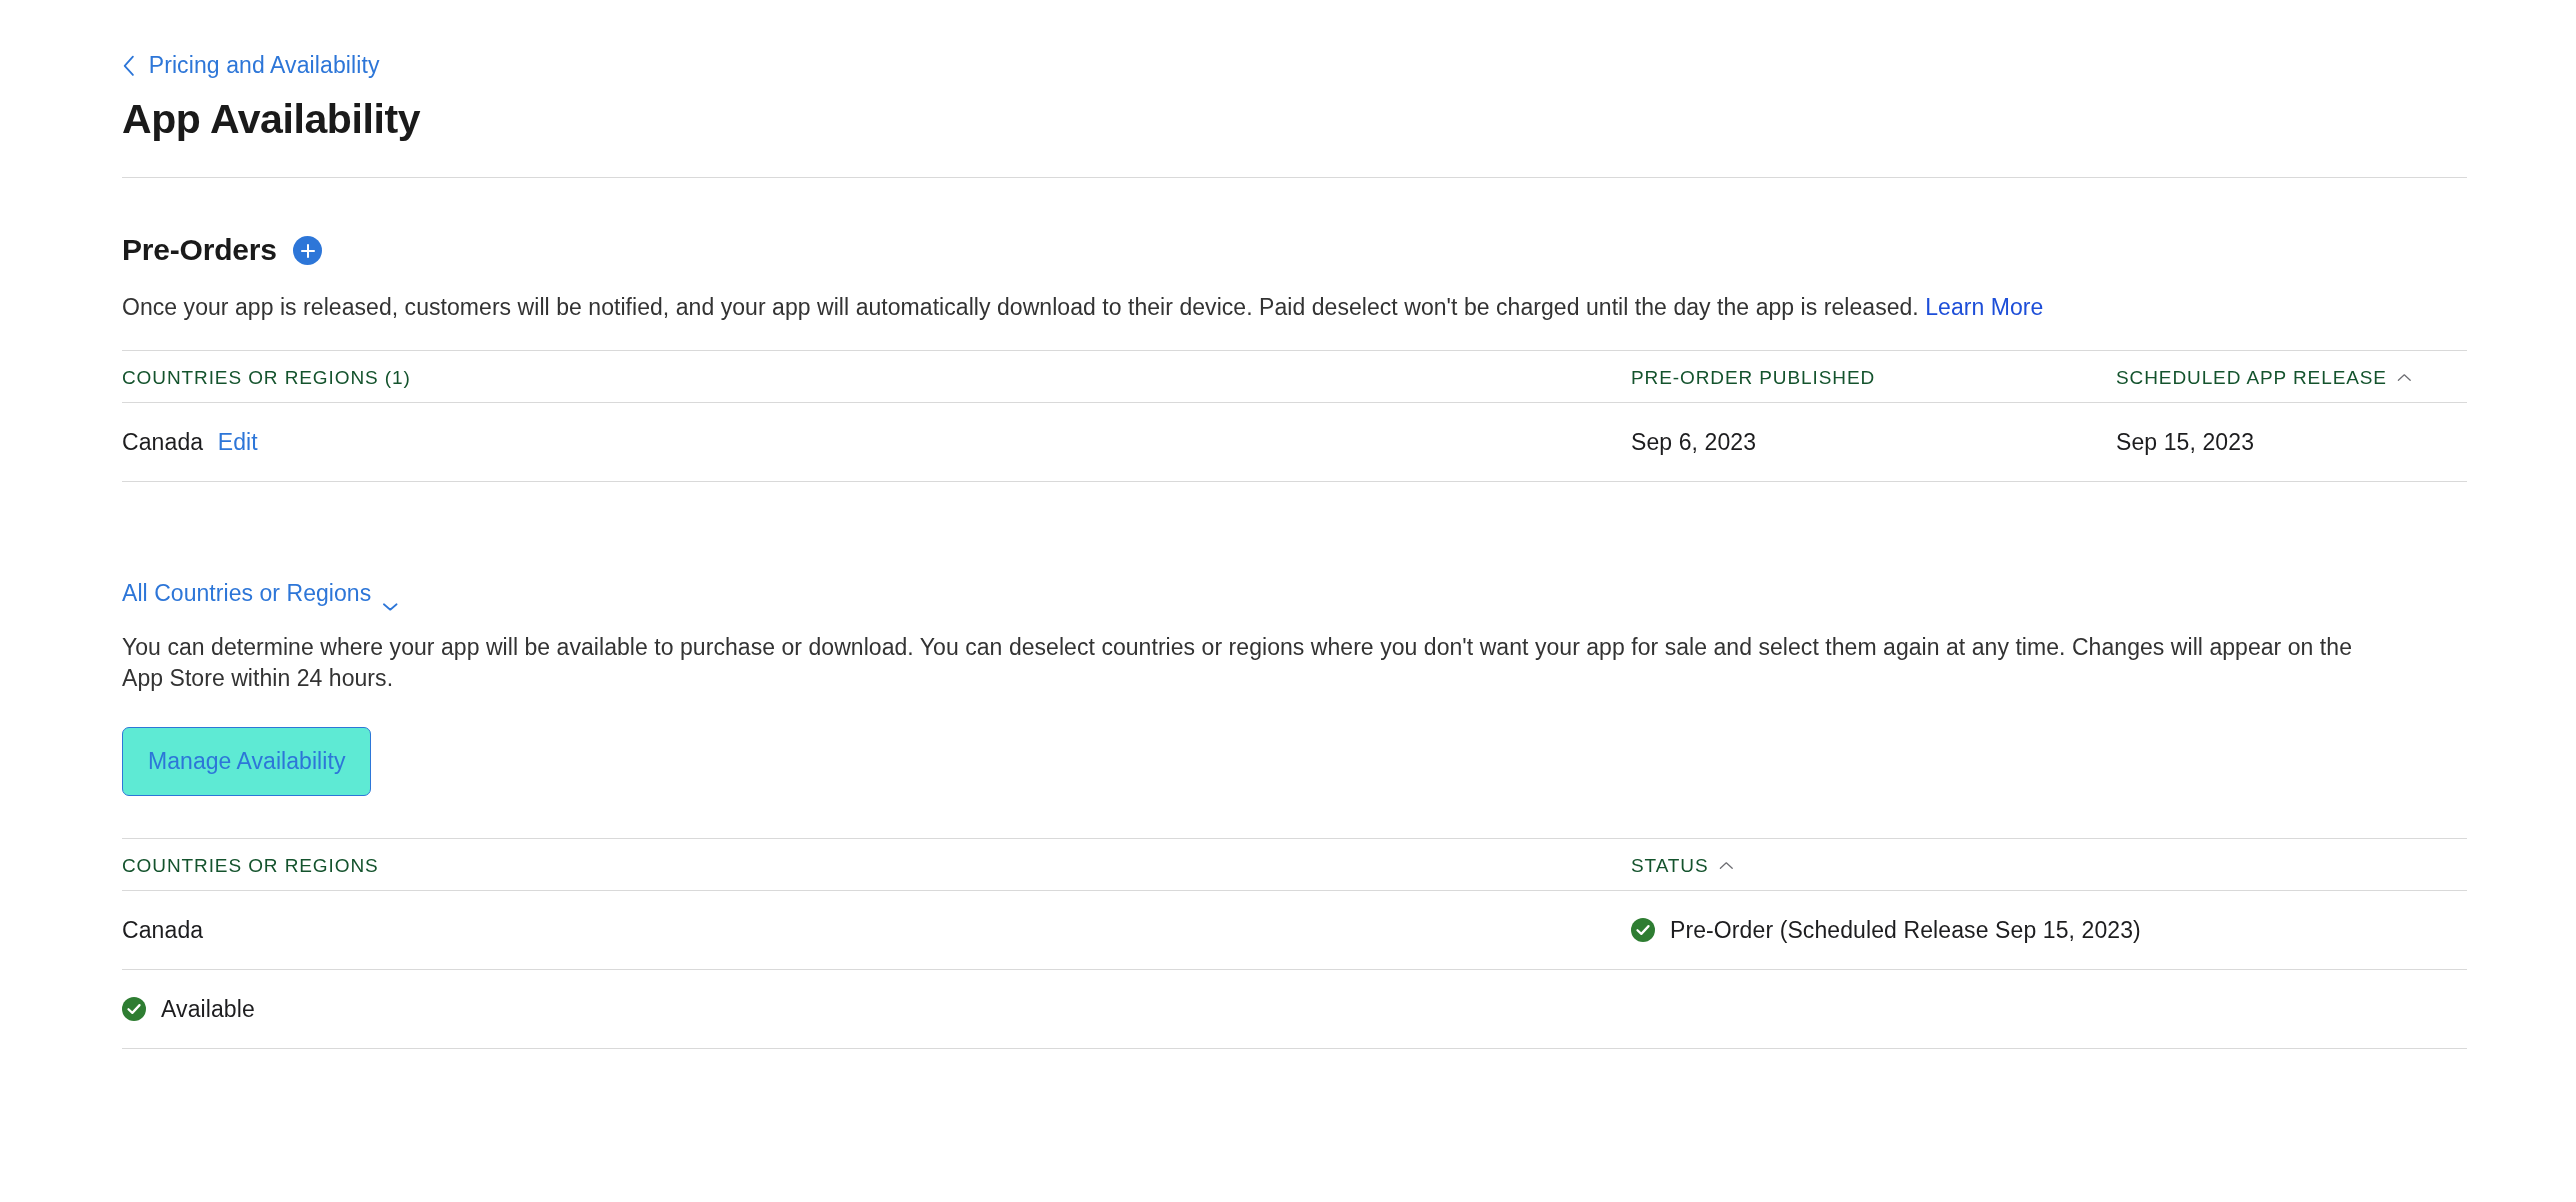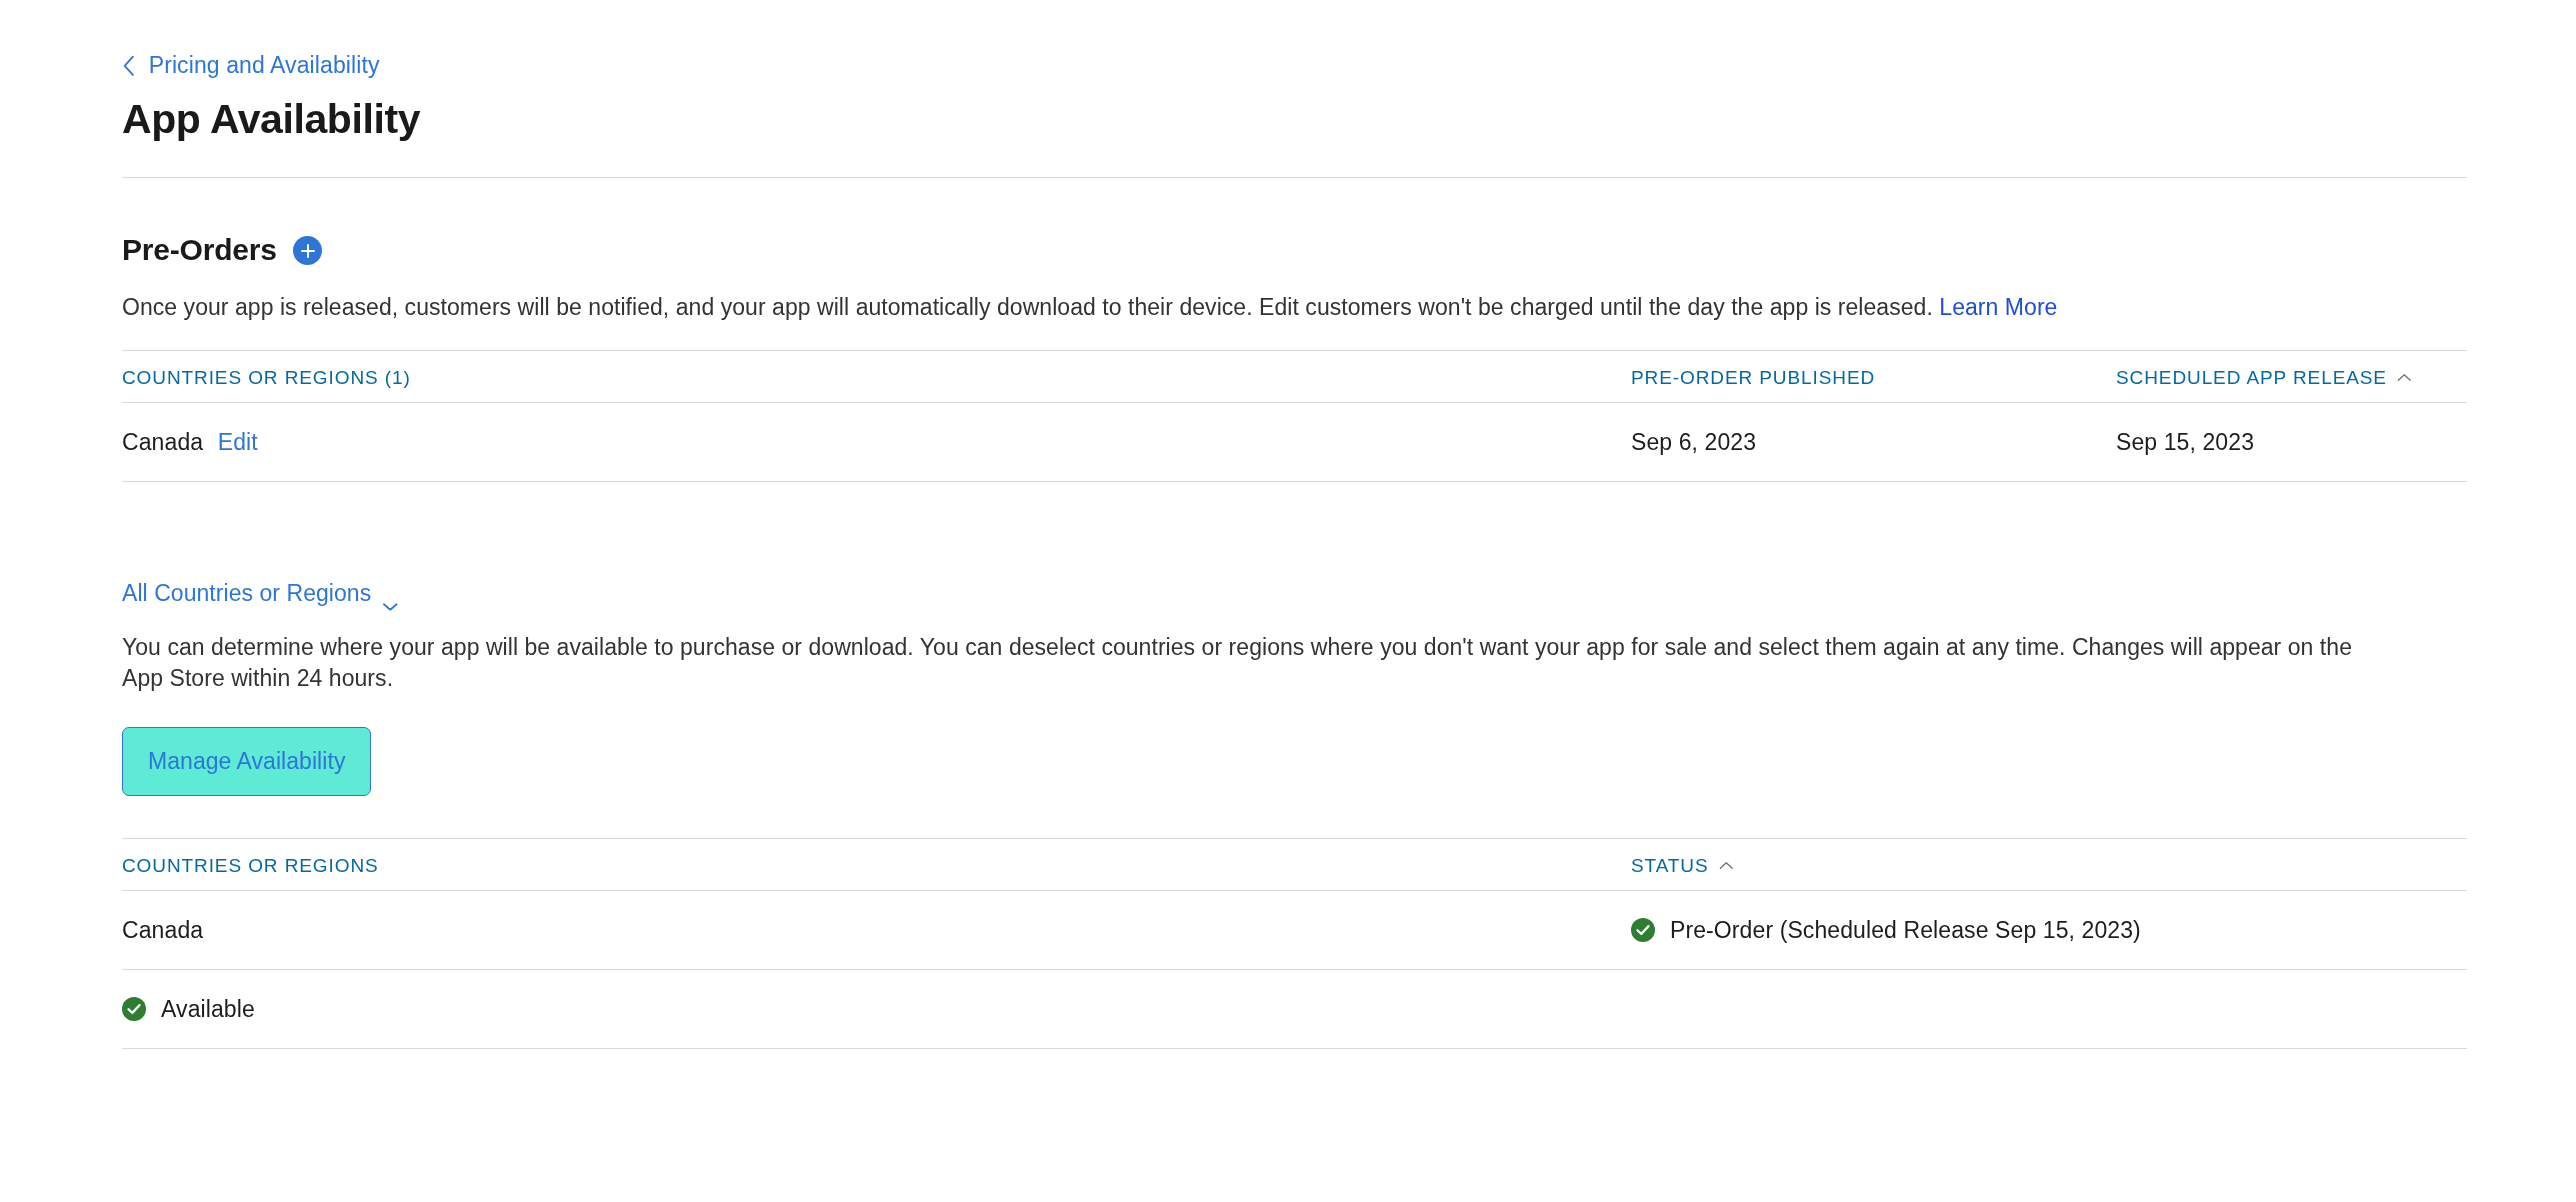--- a/index.html
+++ b/index.html
@@ -129,21 +129,21 @@
   .thead {
     display: flex;
     align-items: flex-end;
     height: 53px;
     border-top: 0.9px solid #d9d9d9;
     border-bottom: 0.9px solid #d9d9d9;
   }
   .th {
     font-size: 19px;
     line-height: 24px;
-    color: #0369a1;
+    color: #14532d;
     letter-spacing: 0.9px;
     text-transform: uppercase;
     padding-bottom: 12px;
     display: flex;
     align-items: center;
     gap: 10px;
     cursor: pointer;
     white-space: nowrap;
   }
   .th-static { cursor: default; }
@@ -257,21 +257,21 @@
     <h1 class="page-title">App Availability</h1>
     <div class="rule rule-title"></div>
 
     <section class="section-preorders">
       <div class="section-head-row">
         <h2 class="section-title">Pre-Orders</h2>
         <button class="add-button" aria-label="Add"></button>
       </div>
 
       <p class="section-desc">
-        <span>Once your app is released, customers will be notified, and your app will automatically download to their device. Edit customers won't be charged until the day the app is released.</span>
+        <span>Once your app is released, customers will be notified, and your app will automatically download to their device. Paid deselect won't be charged until the day the app is released.</span>
         <span class="inline-link">Learn More</span>
       </p>
 
       <div class="table table-preorders">
         <div class="thead">
           <div class="th th-static col-country">COUNTRIES OR REGIONS (1)</div>
           <div class="th col-published">
             <span>PRE-ORDER PUBLISHED</span>
           </div>
           <div class="th col-release">

